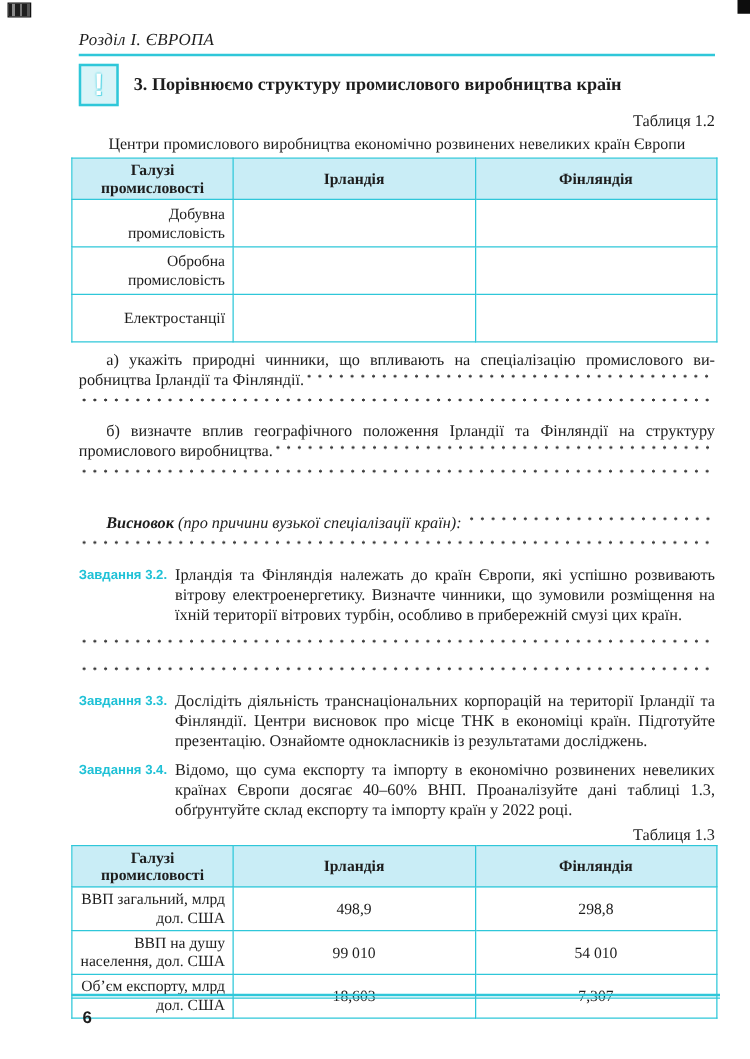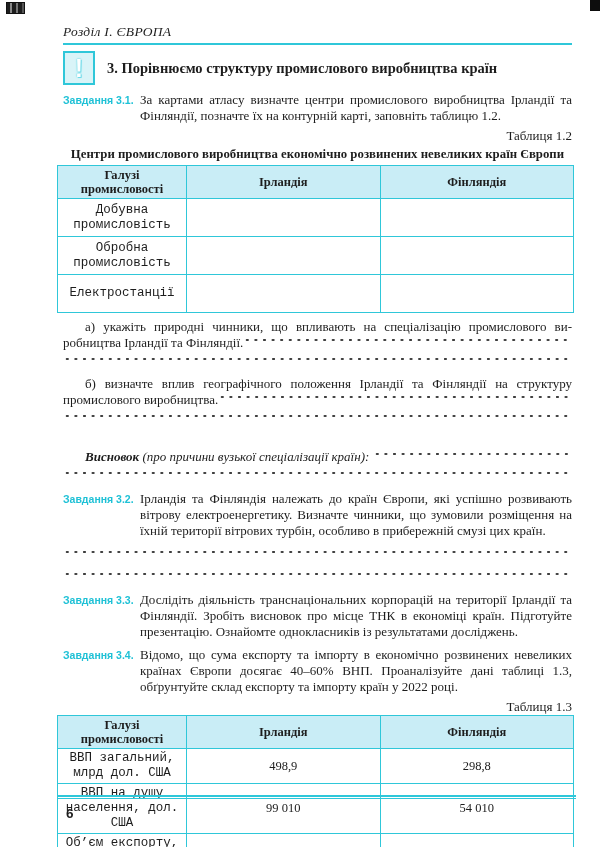--- a/index.html
+++ b/index.html
@@ -62,21 +62,21 @@
     padding-top:2px;
   }
   .task-body{
     flex:1;
     font-size:13px;
     line-height:16px;
     text-align:justify;
   }
 
   .caption{ text-align:right; font-size:13px; margin-top:4px; }
-  .tbl-title{ text-align:center; font-weight:bold; font-size:12.8px; margin:3px 0 3px; }
+  .tbl-title{ text-align:center; font-weight:normal; font-size:12.8px; margin:3px 0 3px; }
 
   table{
     width:calc(100% + 8px);
     margin-left:-6px;
     border-collapse:collapse;
     table-layout:fixed;
   }
   th,td{
     border:1.6px solid var(--accent);
     font-size:12.5px;
@@ -85,21 +85,21 @@
   }
   th{
     background:var(--hdr-bg);
     font-weight:bold;
     text-align:center;
     height:30px;
     line-height:14px;
     margin-left:48px;
   }
   col.c1{width:25%;} col.c2{width:37.5%;} col.c3{width:37.5%;}
-  td.rowlbl{text-align:center;line-height:15px;font-family:Liberation Mono, monospace;}
+  td.rowlbl{text-align:right;line-height:15px;}
   td.val{text-align:center;}
   .t12 td{height:38px;}
   .t13 td{height:34px;}
 
   .jline{
     font-size:13px;line-height:16px;
     text-align:justify;text-align-last:justify;
     margin-top:4px;
   }
   .jline.first{text-indent:22px;margin-top:6px;}
@@ -137,24 +137,20 @@
 
 <div class="content">
 
   <div class="chapter">Розділ I. ЄВРОПА</div>
 
   <div class="section-head">
     <div class="icon-box">!</div>
     <div class="section-title">3. Порівнюємо структуру промислового виробництва країн</div>
   </div>
 
-  <div class="task">
-    <div class="task-label">Завдання 3.1.</div>
-    <div class="task-body">За картами атласу визначте центри промислового виробництва Ірландії та Фінляндії, позначте їх на контурній карті, заповніть таблицю 1.2.</div>
-  </div>
 
   <div class="caption">Таблиця 1.2</div>
   <div class="tbl-title">Центри промислового виробництва економічно розвинених невеликих країн Європи</div>
 
   <table class="t12">
     <colgroup>
         <col class="c1">
         <col class="c2">
         <col class="c3">
       </colgroup>
@@ -214,21 +210,21 @@
   </div>
   <div class="ansline" style="margin-top:8px;">
     <span class="dots"></span>
   </div>
   <div class="ansline" style="margin-top:6px;">
     <span class="dots"></span>
   </div>
 
   <div class="task">
     <div class="task-label">Завдання 3.3.</div>
-    <div class="task-body">Дослідіть діяльність транснаціональних корпорацій на території Ірландії та Фінляндії. Зробіть висновок про місце ТНК в економіці країн. Підготуйте презентацію. Ознайомте однокласників із результатами досліджень.</div>
+    <div class="task-body">Дослідіть діяльність транснаціональних корпорацій на території Ірландії та Фінляндії. Центри висновок про місце ТНК в економіці країн. Підготуйте презентацію. Ознайомте однокласників із результатами досліджень.</div>
   </div>
 
   <div class="task">
     <div class="task-label">Завдання 3.4.</div>
     <div class="task-body">Відомо, що сума експорту та імпорту в економічно розвинених невеликих країнах Європи досягає 40–60% ВНП. Проаналізуйте дані таблиці 1.3, обґрунтуйте склад експорту та імпорту країн у 2022 році.</div>
   </div>
 
   <div class="caption">Таблиця 1.3</div>
 
   <table class="t13">

